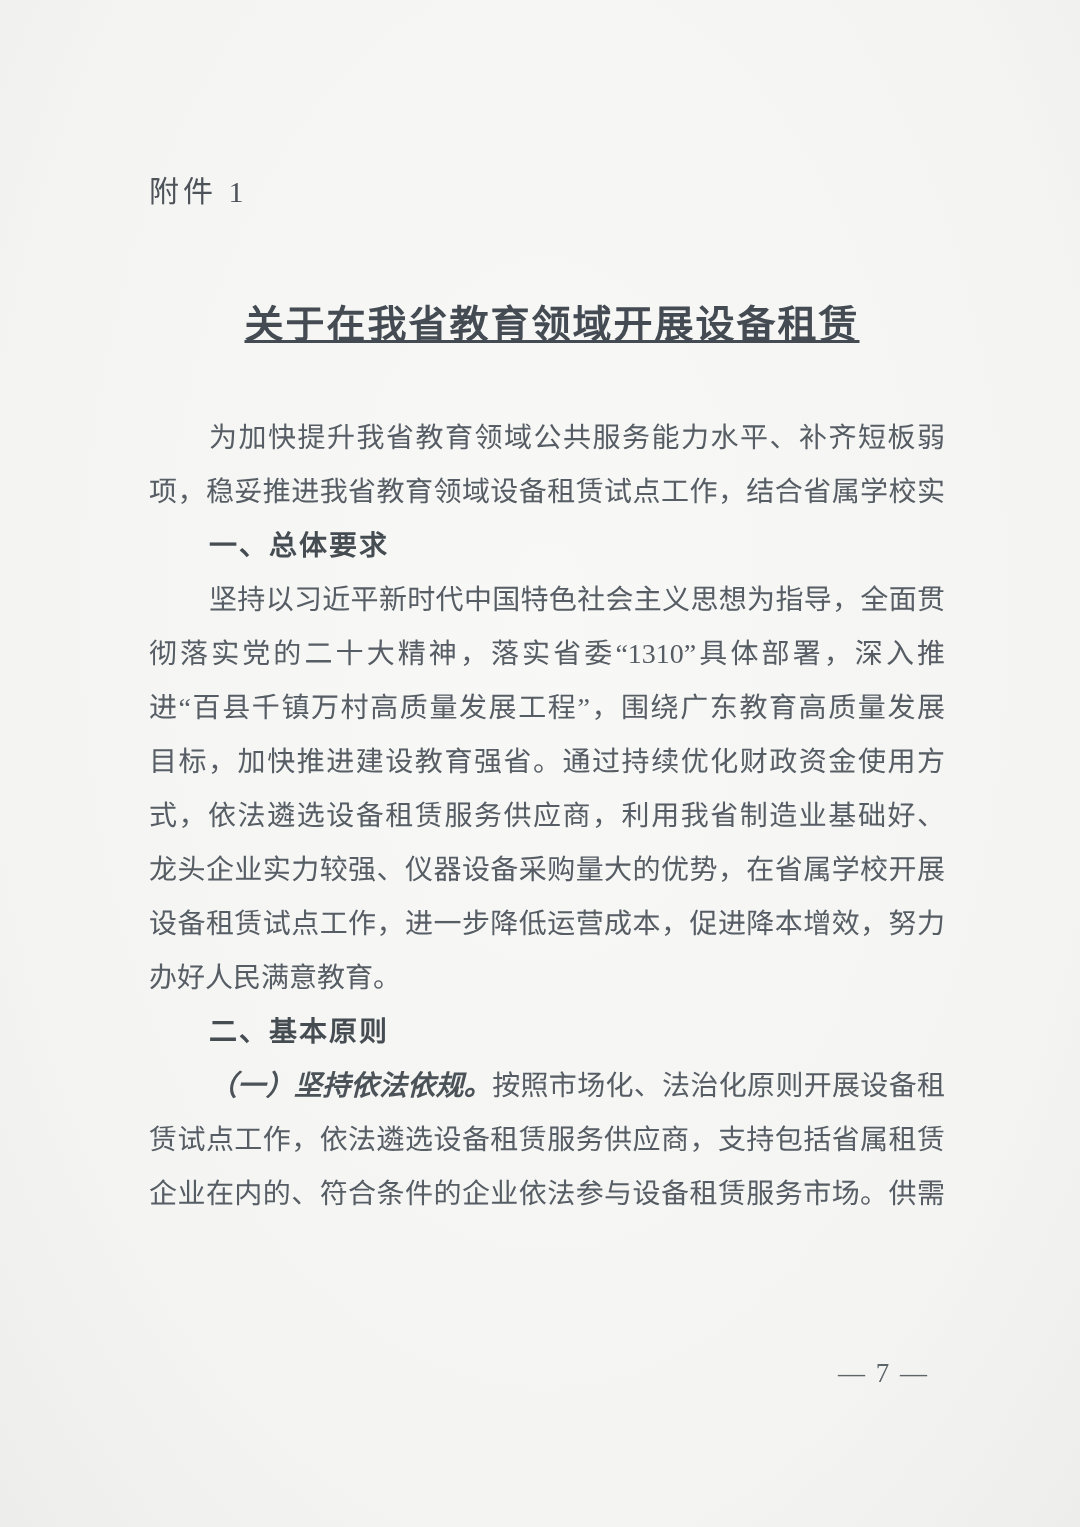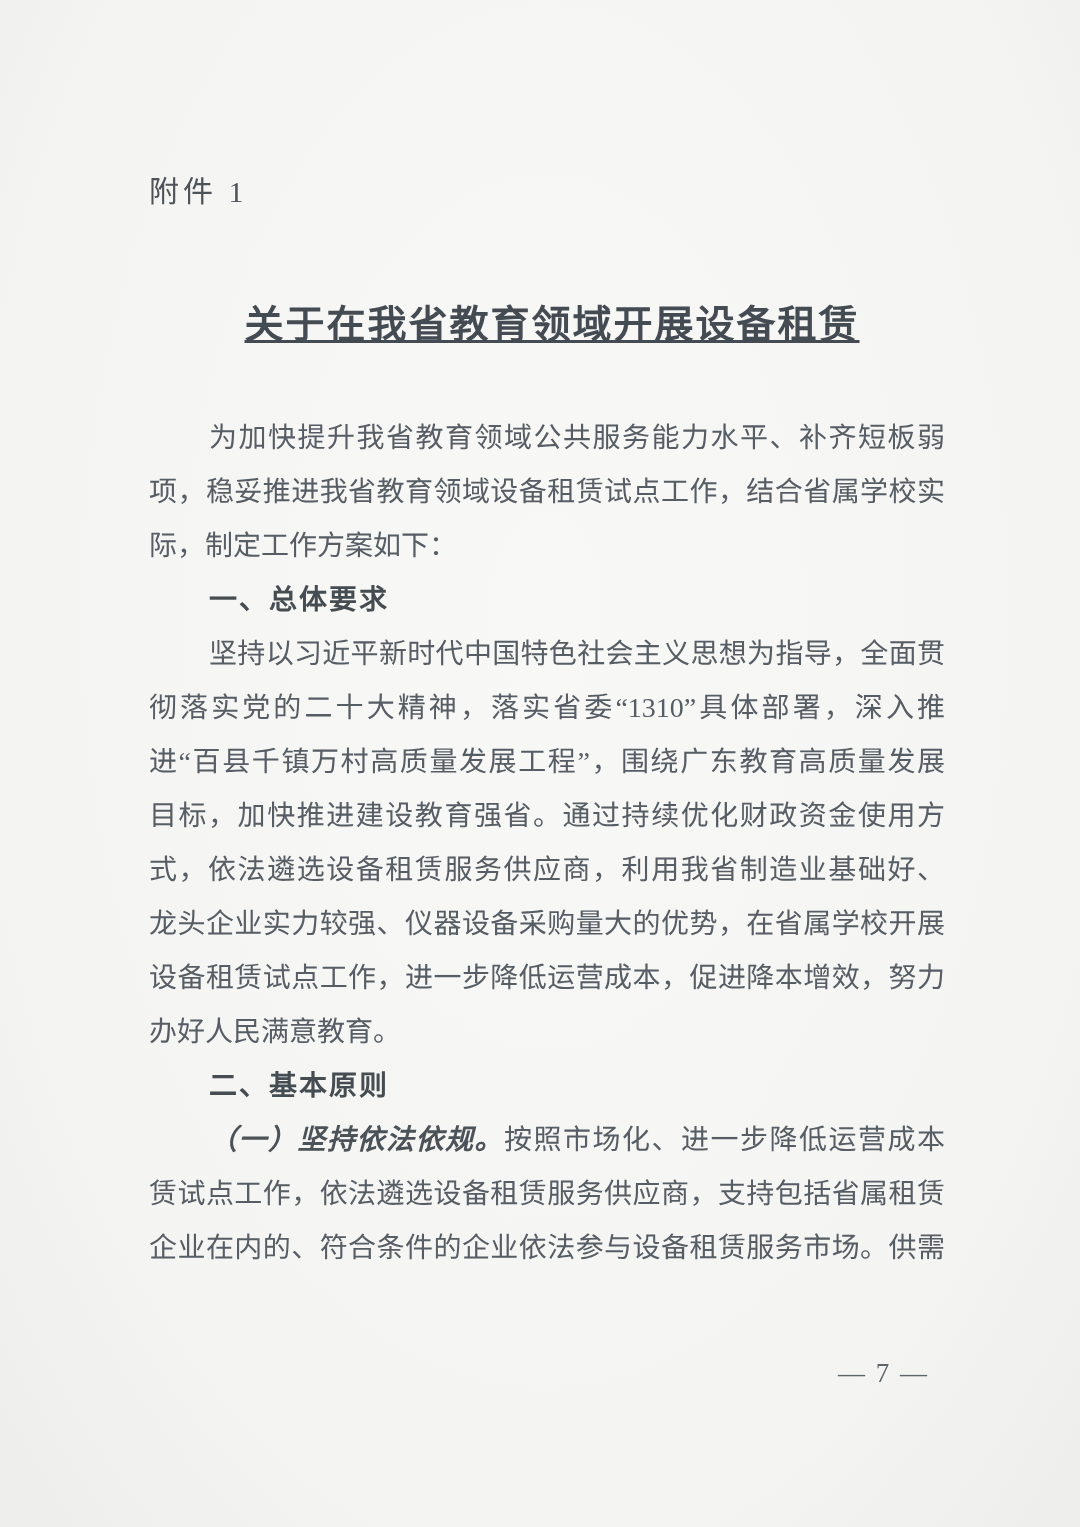--- a/index.html
+++ b/index.html
@@ -89,31 +89,30 @@
 
   <p class="attachment-label">附件 1</p>
 
   <div class="doc-title">
     <div class="title-line">关于在我省教育领域开展设备租赁</div>
   </div>
 
   <div class="doc-body">
       <div class="line indent justify">为加快提升我省教育领域公共服务能力水平、补齐短板弱</div>
       <div class="line justify">项，稳妥推进我省教育领域设备租赁试点工作，结合省属学校实</div>
-      <div class="line">际，制定工作方案如下：</div>
       <div class="line heading indent">一、总体要求</div>
       <div class="line indent justify">坚持以习近平新时代中国特色社会主义思想为指导，全面贯</div>
       <div class="line justify">彻落实党的二十大精神，落实省委“1310”具体部署，深入推</div>
       <div class="line justify">进“百县千镇万村高质量发展工程”，围绕广东教育高质量发展</div>
       <div class="line justify">目标，加快推进建设教育强省。通过持续优化财政资金使用方</div>
       <div class="line justify">式，依法遴选设备租赁服务供应商，利用我省制造业基础好、</div>
       <div class="line justify">龙头企业实力较强、仪器设备采购量大的优势，在省属学校开展</div>
       <div class="line justify">设备租赁试点工作，进一步降低运营成本，促进降本增效，努力</div>
       <div class="line">办好人民满意教育。</div>
       <div class="line heading indent">二、基本原则</div>
-      <div class="line indent justify"><span class="bold">（一）坚持依法依规。</span><span>按照市场化、进一步降低运营成本</span></div>
+      <div class="line indent justify"><span class="bold">（一）坚持依法依规。</span><span>按照市场化、法治化原则开展设备租</span></div>
       <div class="line justify">赁试点工作，依法遴选设备租赁服务供应商，支持包括省属租赁</div>
       <div class="line justify">企业在内的、符合条件的企业依法参与设备租赁服务市场。供需</div>
     </div>
 
   <div class="page-number">— 7 —</div>
 
 </div>
 
 </body></html>

